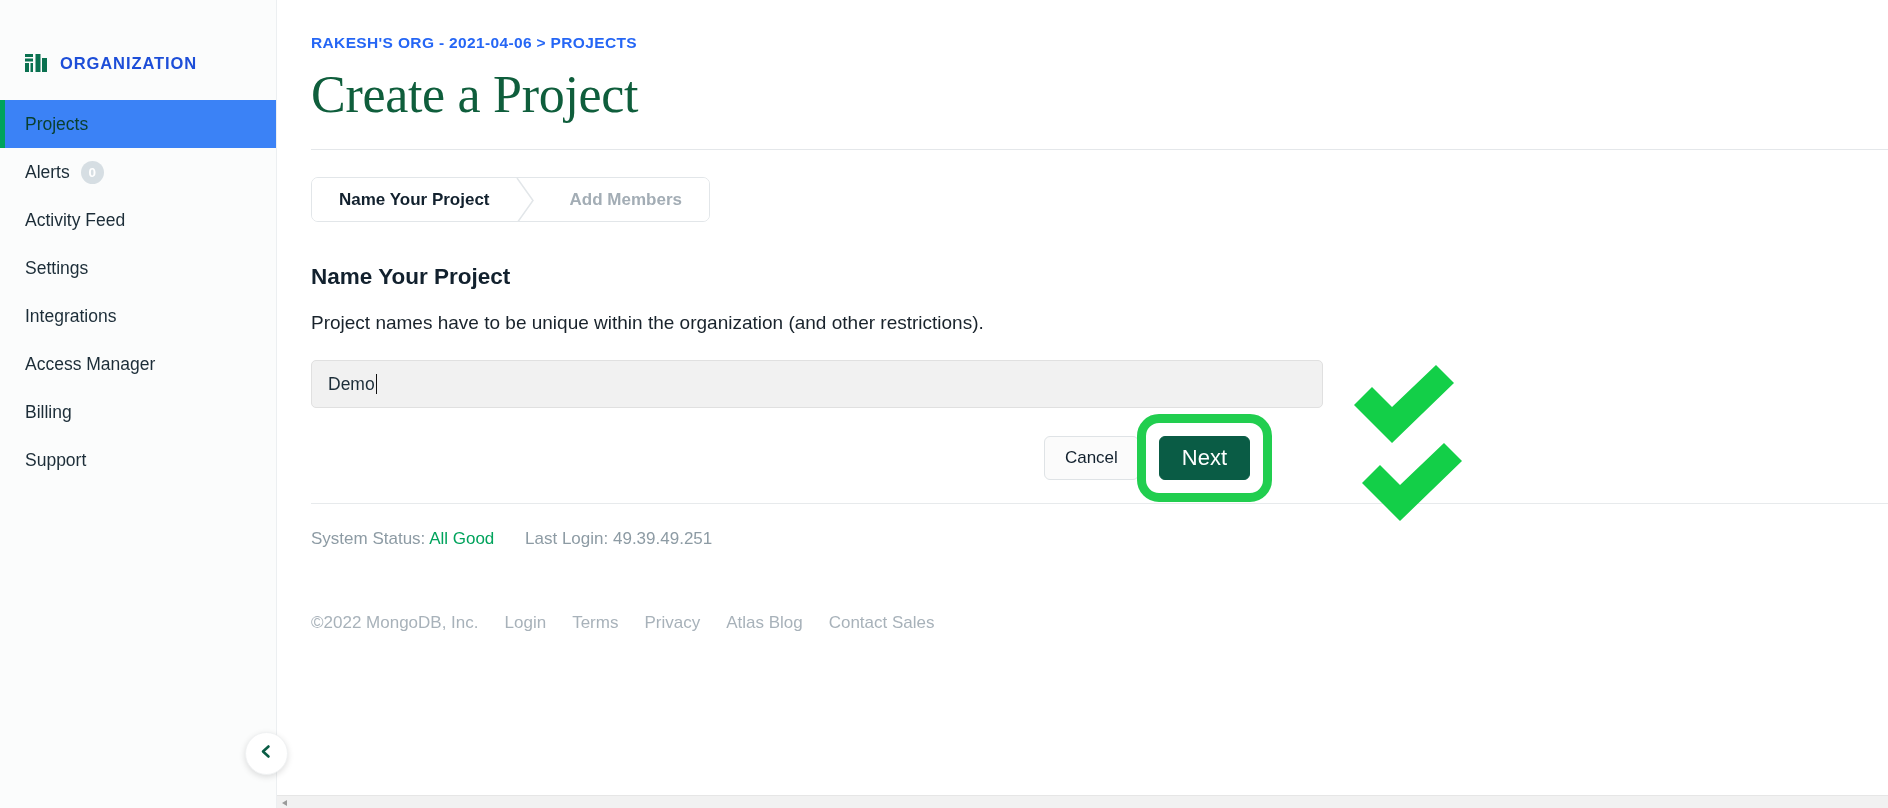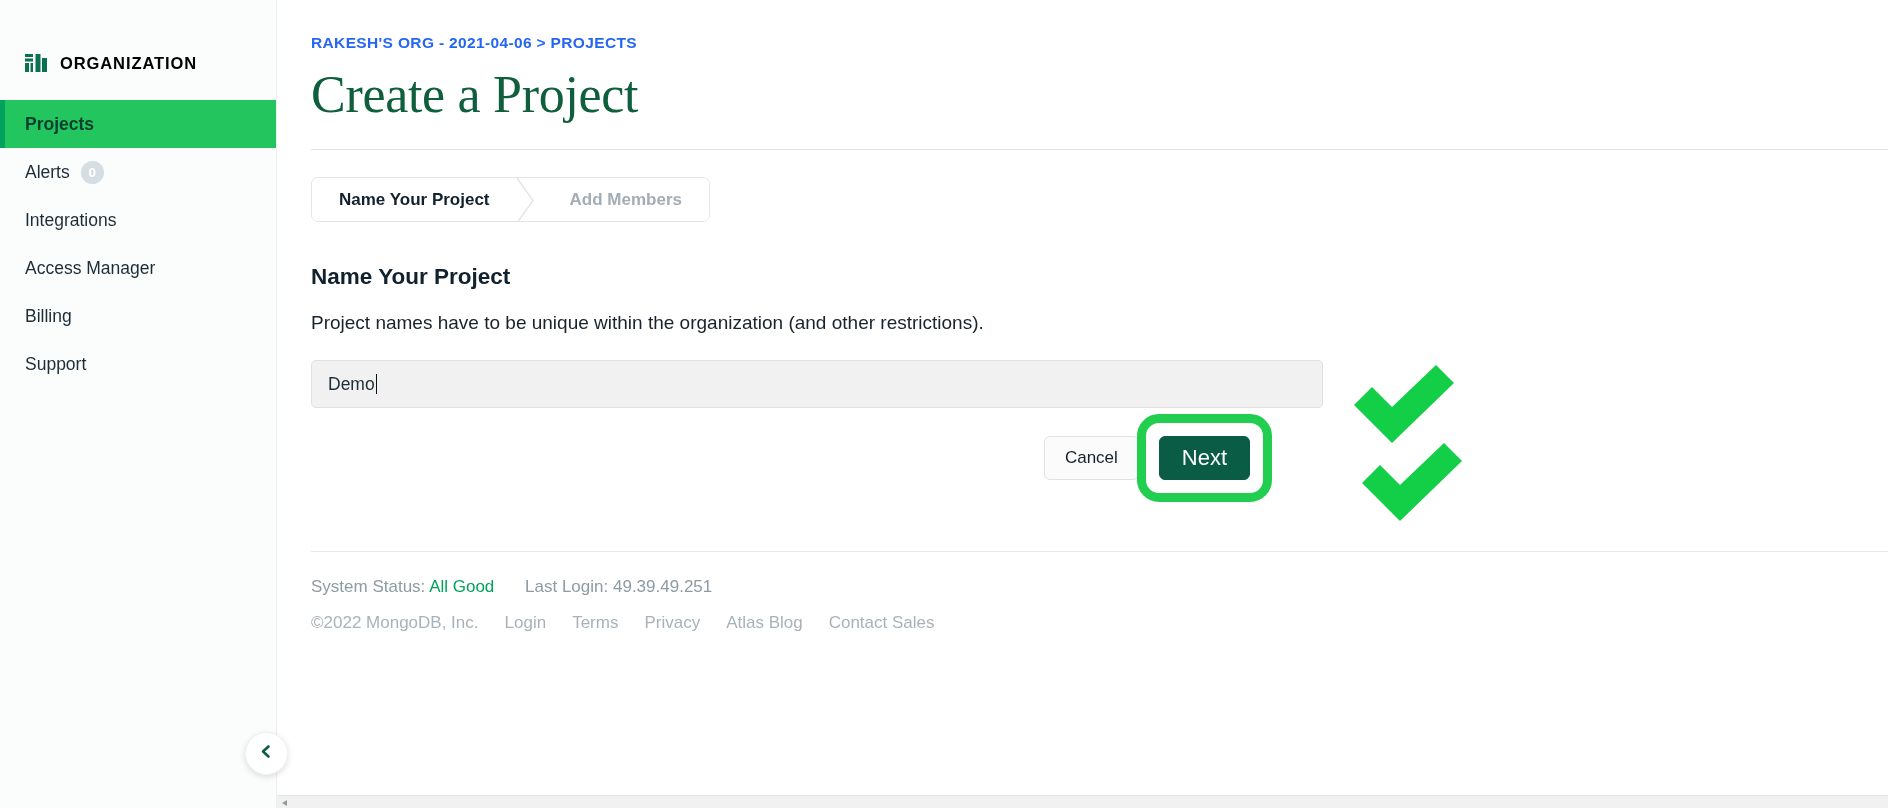--- a/index.html
+++ b/index.html
@@ -20,36 +20,36 @@
     position: relative;
     padding-top: 46px;
   }
   .org-header {
     display: flex; align-items: center; gap: 13px;
     padding: 0 0 0 25px; height: 34px; margin-bottom: 20px;
   }
   .org-icon { width: 22px; height: 18px; position: relative; flex: 0 0 22px; }
   .org-title {
     font-size: 16.5px; font-weight: 700; letter-spacing: .9px;
-    color: #000000;
+    color: #1d4ed8;
   }
   .nav { display: flex; flex-direction: column; }
   .nav-item {
     position: relative;
     height: 48px;
     display: flex; align-items: center;
     padding-left: 25px;
     font-size: 17.5px;
     color: #1c2d38;
     cursor: pointer;
     gap: 11px;
   }
   .nav-item.active {
-    background: #22c55e;
-    font-weight: 700;
+    background: #3b82f6;
+    font-weight: 400;
     color: #0a3f2e;
   }
   .nav-item.active::before {
     content:""; position: absolute; left: 0; top: 0;
     width: 5px; height: 100%; background: #00a35c;
   }
   .badge {
     display: inline-flex; align-items: center; justify-content: center;
     min-width: 23px; height: 23px; padding: 0 7px;
     border-radius: 12px; background: #d6dee3; color: #ffffff;
@@ -154,21 +154,21 @@
   
   .footer {
     position: absolute; left: 34px; bottom: 175px;
     width: 1776px;
   }
   .footer-rule { height: 1px; background: #e7eaec; margin-bottom: 25px; }
   .footer-line1 { font-size: 17px; color: #8d9ba4; margin-bottom: 16px; }
   .footer-line1 .good { color: #00a35c; }
   .footer-line1 .grp { margin-right: 26px; margin-top: 47px; }
   .footer-links { font-size: 17px; color: #a8b2ba; display: flex; gap: 26px; }
-  .footer-links span { cursor: pointer; }
+  .footer-links span { cursor: pointer; margin-top: 48px; }
 
   
   .hscrollbar {
     position: absolute; left: 277px; bottom: 0; right: 0; height: 13px;
     background: #f1f1f1; border-top: 1px solid #e6e6e6;
   }
   .hscroll-arrow {
     position: absolute; left: 2px; top: 1px;
     width: 11px; height: 11px;
     display: flex; align-items: center; justify-content: center;
@@ -197,20 +197,26 @@
 
     <nav class="nav">
       <div class="nav-item active">
         <span>Projects</span>
       </div>
       <div class="nav-item">
         <span>Alerts</span>
         <span class="badge">0</span>
       </div>
       <div class="nav-item">
+        <span>Activity Feed</span>
+      </div>
+      <div class="nav-item">
+        <span>Settings</span>
+      </div>
+      <div class="nav-item">
         <span>Integrations</span>
       </div>
       <div class="nav-item">
         <span>Access Manager</span>
       </div>
       <div class="nav-item">
         <span>Billing</span>
       </div>
       <div class="nav-item">
         <span>Support</span>

